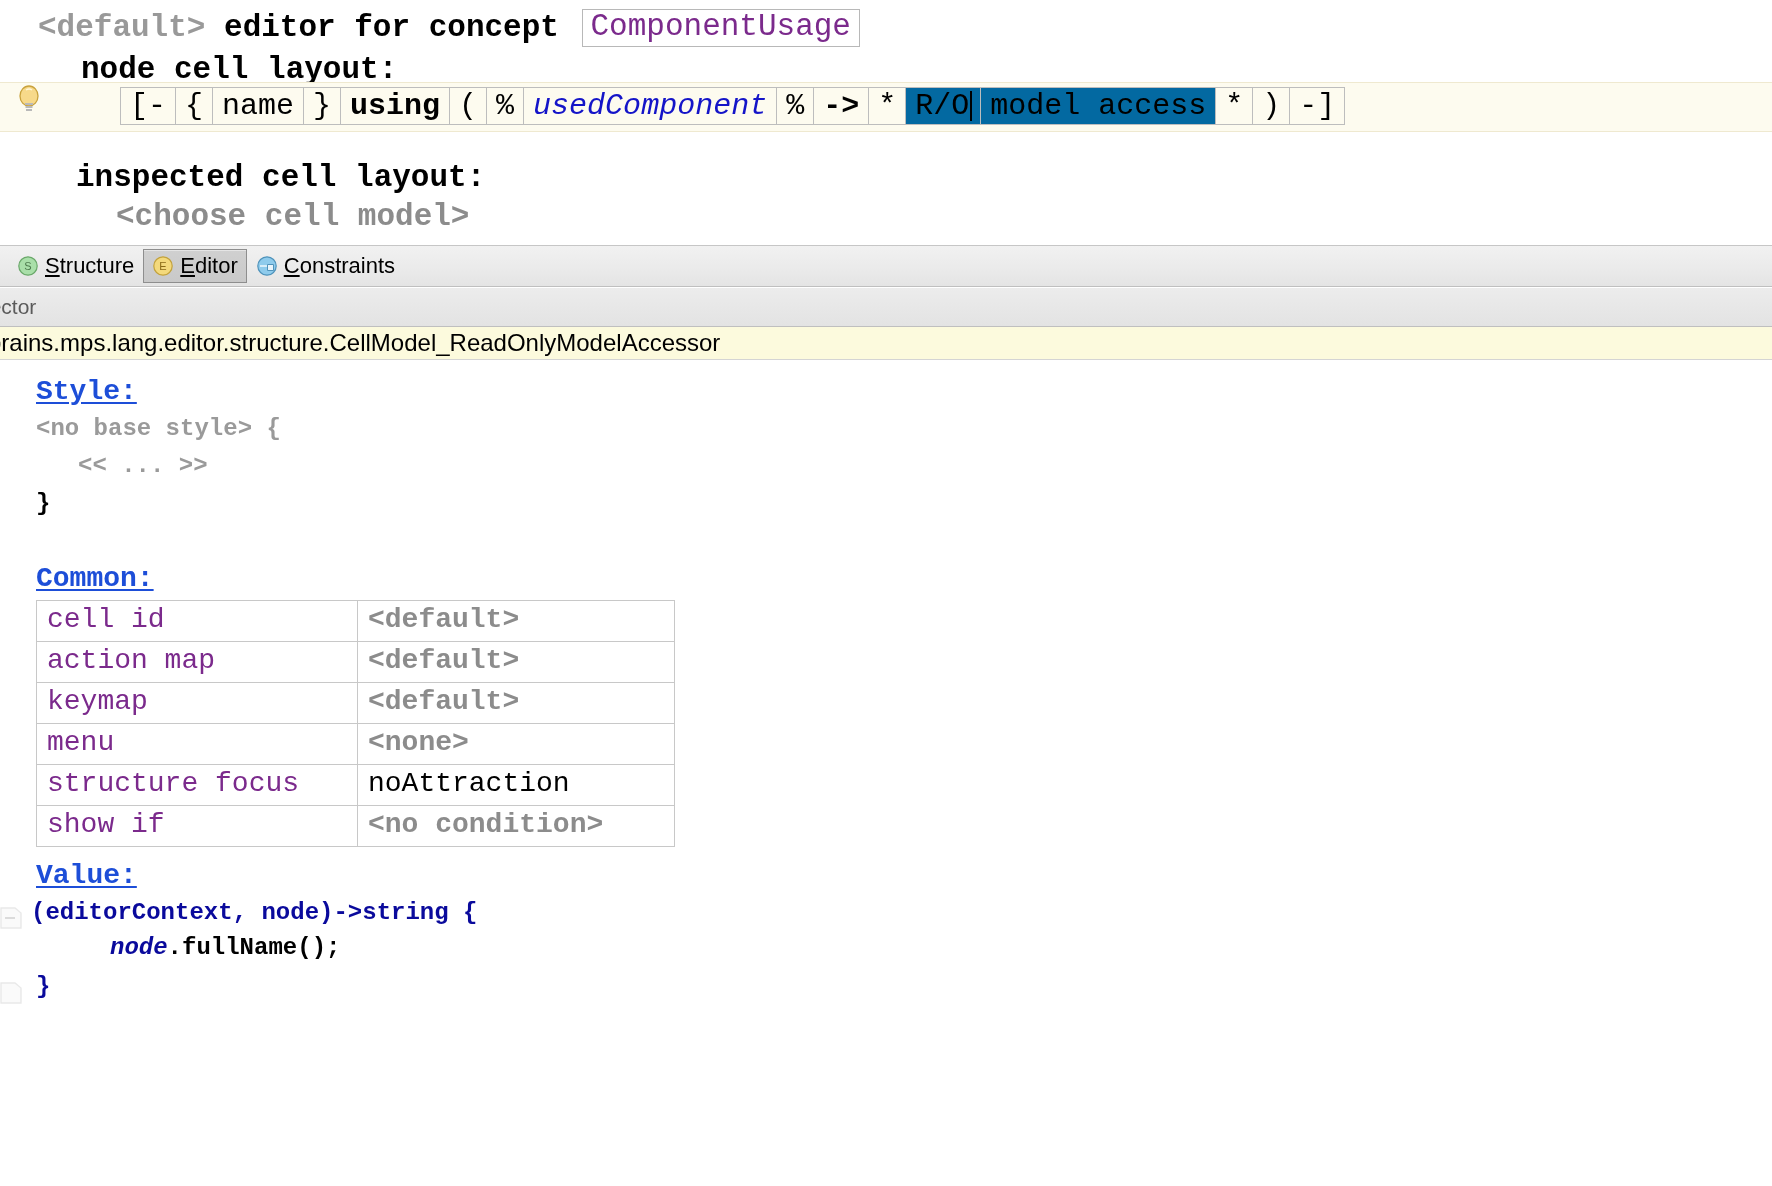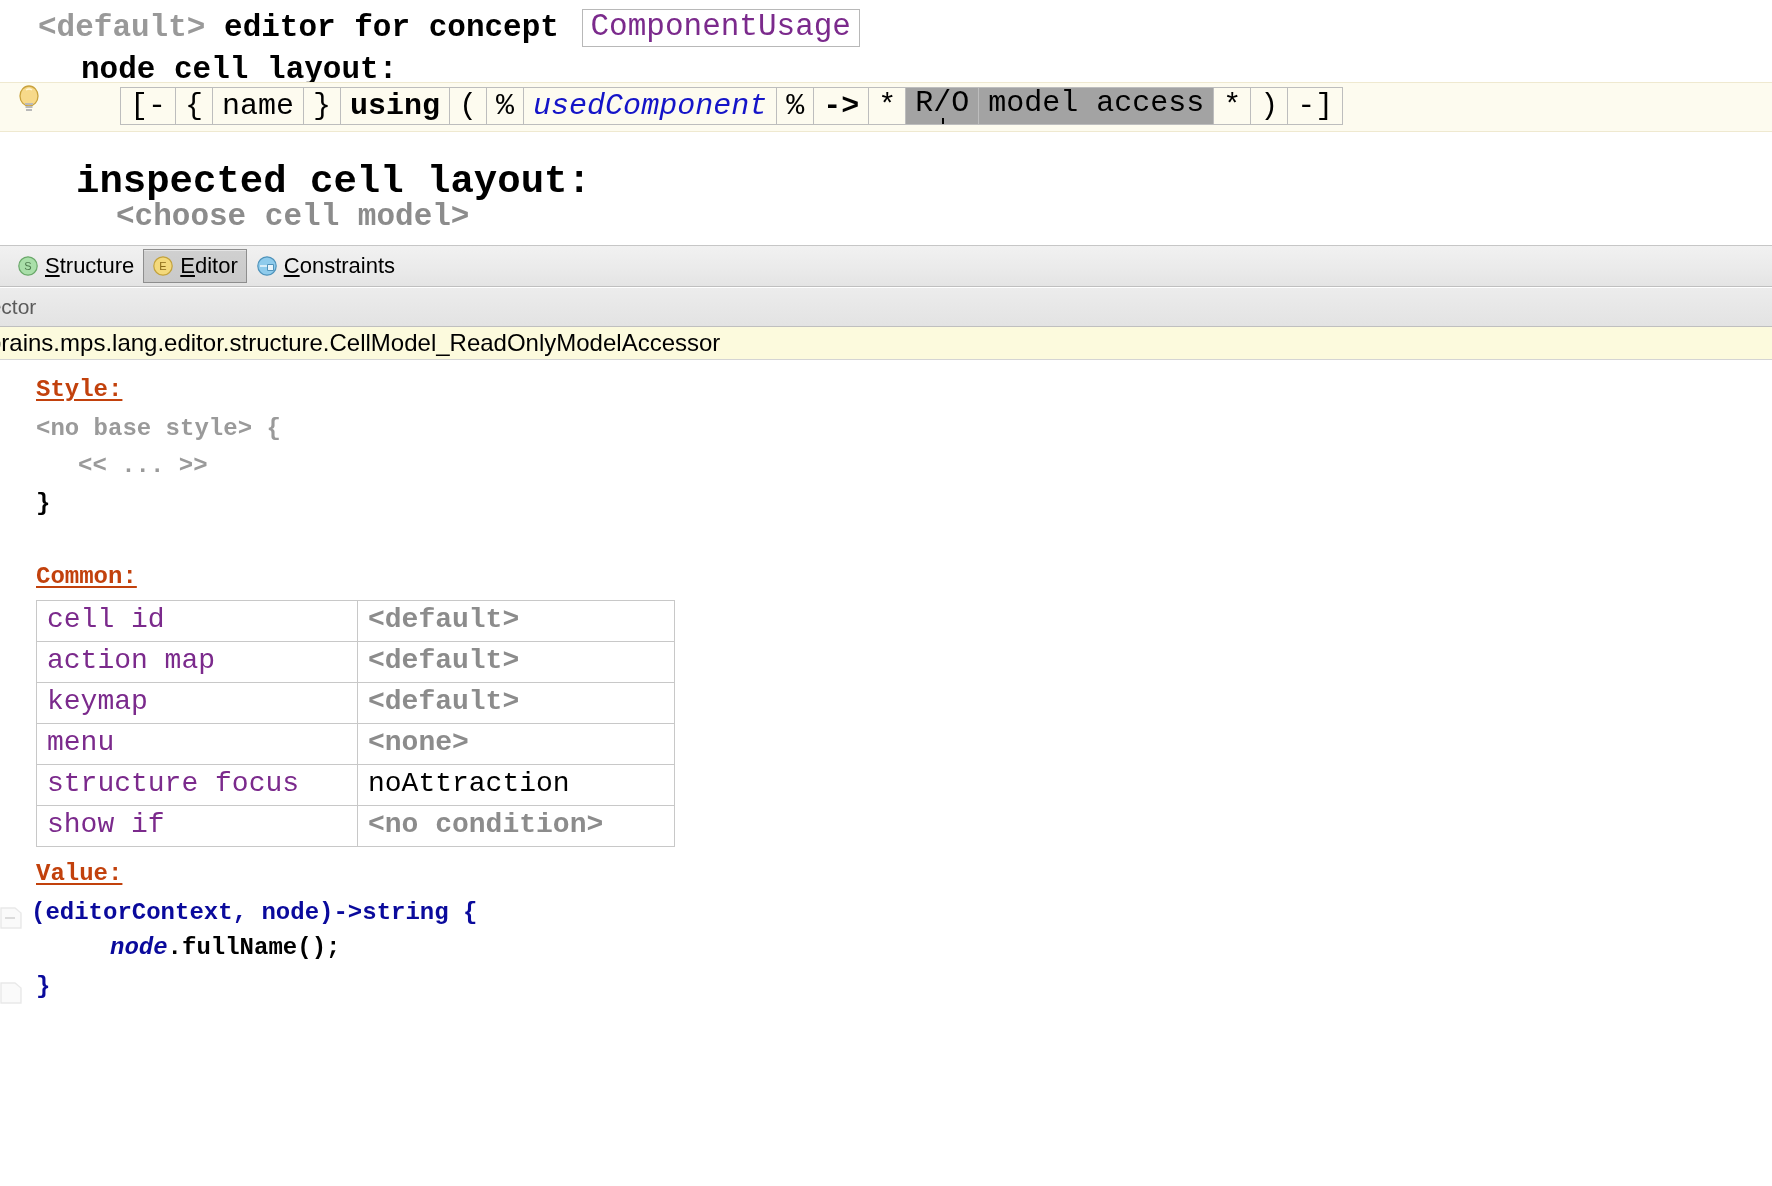--- a/index.html
+++ b/index.html
@@ -93,36 +93,36 @@
     border-right: 1px solid #bdbdbd;
     border-top: 1px solid #bdbdbd;
     border-bottom: 1px solid #bdbdbd;
     margin-right: -1px;
     color: #000000;
     background: #fdfbef;
     line-height: 1;
   }
   .cell.bold   { font-weight: bold; }
   .cell.blue   { color: #1414c8; font-style: italic; }
-  .cell.sel    { background: #a3a3a3; flex-direction: column; }
+  .cell.sel    { background: #0369a1; }
   .caret {
     display: inline-block;
     width: 2px;
     height: 30px;
     background: #000000;
     margin-left: 1px;
     margin-right: -1px;
     vertical-align: middle;
   }
 
   .line-inspected {
     position: absolute;
     left: 76px; top: 160px;
     font-family: "Liberation Mono", "DejaVu Sans Mono", monospace;
-    font-size: 39px;
+    font-size: 31px;
     font-weight: bold;
     color: #000000;
     white-space: nowrap;
   }
   .line-choose {
     position: absolute;
     left: 116px; top: 199px;
     font-family: "Liberation Mono", "DejaVu Sans Mono", monospace;
     font-size: 31px;
     font-weight: bold;
@@ -201,23 +201,23 @@
   .insp-body {
     position: absolute;
     left: 0; top: 360px;
     width: 1772px;
     height: 826px;
     background: #ffffff;
     font-family: "Liberation Mono", "DejaVu Sans Mono", monospace;
   }
   .sec-head {
     position: absolute;
-    color: #c2410c;
+    color: #1d4ed8;
     font-weight: bold;
-    font-size: 24px;
+    font-size: 28px;
     text-decoration: underline;
     text-underline-offset: 3px;
     font-family: "Liberation Mono", "DejaVu Sans Mono", monospace;
   }
   .code {
     position: absolute;
     font-size: 24px;
     font-weight: bold;
     white-space: nowrap;
     font-family: "Liberation Mono", "DejaVu Sans Mono", monospace;

